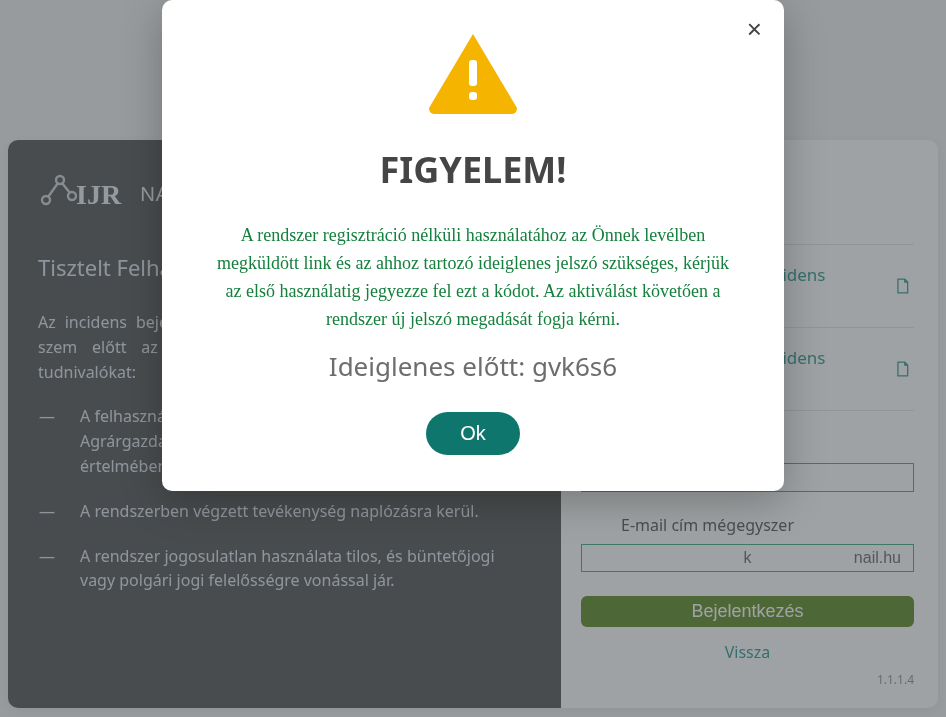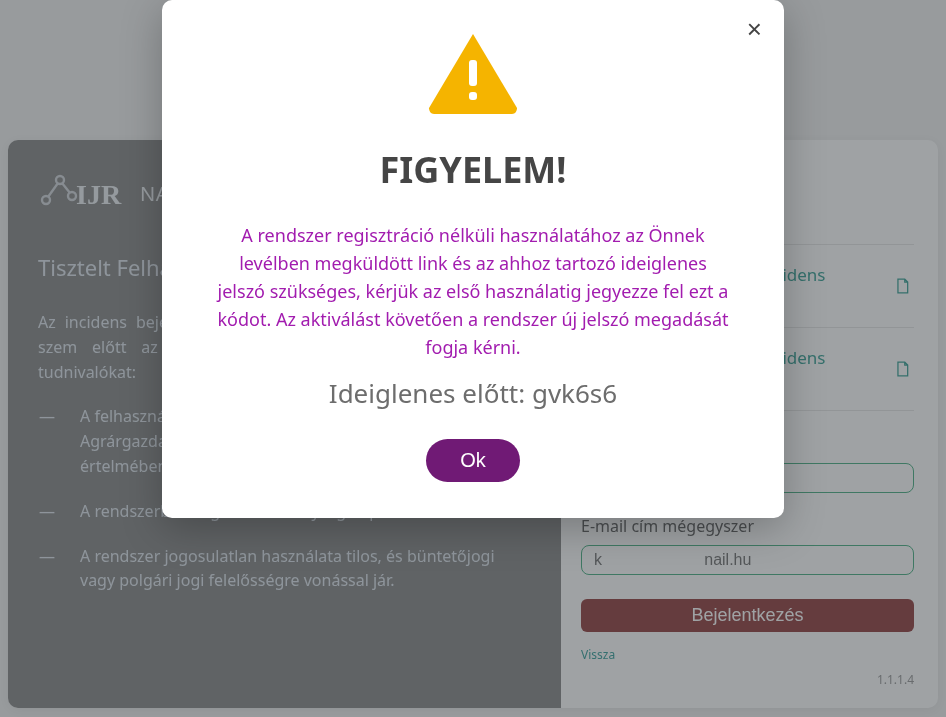--- a/index.html
+++ b/index.html
@@ -23,21 +23,21 @@
   width: 930px;
   height: 568px;
   background: #fff;
   border-radius: 10px;
   box-shadow: 0 2px 12px rgba(0,0,0,.08);
   display: flex;
   overflow: hidden;
 }
 .left-panel {
   width: 553px;
-  background: #737373;
+  background: #404040;
   color: #e8edf2;
   padding: 30px 30px 20px 30px;
   display: flex;
   flex-direction: column;
 }
 .logo-row {
   display: flex;
   align-items: center;
   gap: 12px;
   margin-bottom: 36px;
@@ -66,48 +66,49 @@
 .doc-row {
   display: flex;
   align-items: center;
   justify-content: space-between;
   padding: 18px 4px 18px 4px;
   border-bottom: 1px solid #e3e3e3;
   color: #148f82;
   font-size: 17px;
   cursor: pointer;
 }
-.field-label { font-size: 16px; color:#444; margin-top: 22px; margin-bottom: 8px; }
+.field-label { font-size: 16px; color:#444; margin-top: 22px; margin-bottom: 8px; margin-left: 40px; }
 .text-input {
   width: 100%;
   height: 40px;
   border: 1px solid #2ba36f;
-  border-radius: 8px;
+  border-radius: 0;
   padding: 0 12px;
   font-size: 16px;
-  text-align: left;
+  text-align: right;
   color: #5a5a5a;
   outline: none;
 }
 .login-btn {
   width: 100%;
   height: 44px;
   margin-top: 24px;
-  background: #7f1d1d;
+  background: #4d7c0f;
   color: #fff;
   border: none;
   border-radius: 6px;
   font-size: 18px;
   cursor: pointer;
 }
 .back-link {
   display: block;
+  text-align: center;
   margin-top: 14px;
   color: #148f8a;
-  font-size: 12px;
+  font-size: 16px;
   text-decoration: none;
 }
 .version {
   text-align: right;
   margin-top: 8px;
   font-size: 12px;
   color: #888;
 }
 
 .overlay {
@@ -140,30 +141,31 @@
 .warn-icon { margin: 6px auto 8px auto; }
 .modal h1 {
   font-size: 36px;
   font-weight: 700;
   color: #454545;
   margin: 18px 0 28px 0;
 }
 .modal .body {
   font-size: 18px;
   line-height: 1.55;
-  color: #a21caf;
+  color: #15803d;
   margin: 16px 18px 14px 18px;
+  font-family: Liberation Serif, serif;
 }
 .modal .temp-pass {
   font-size: 26px;
   color: #6d6d6d;
   margin-bottom: 28px;
 }
 .ok-btn {
-  background: #701a75;
+  background: #0f766e;
   color: #fff;
   border: none;
   border-radius: 22px;
   padding: 10px 34px;
   font-size: 20px;
   cursor: pointer;
 }
 .pdf-icon { width:14px; height:16px; }
 </style>
 </head>

